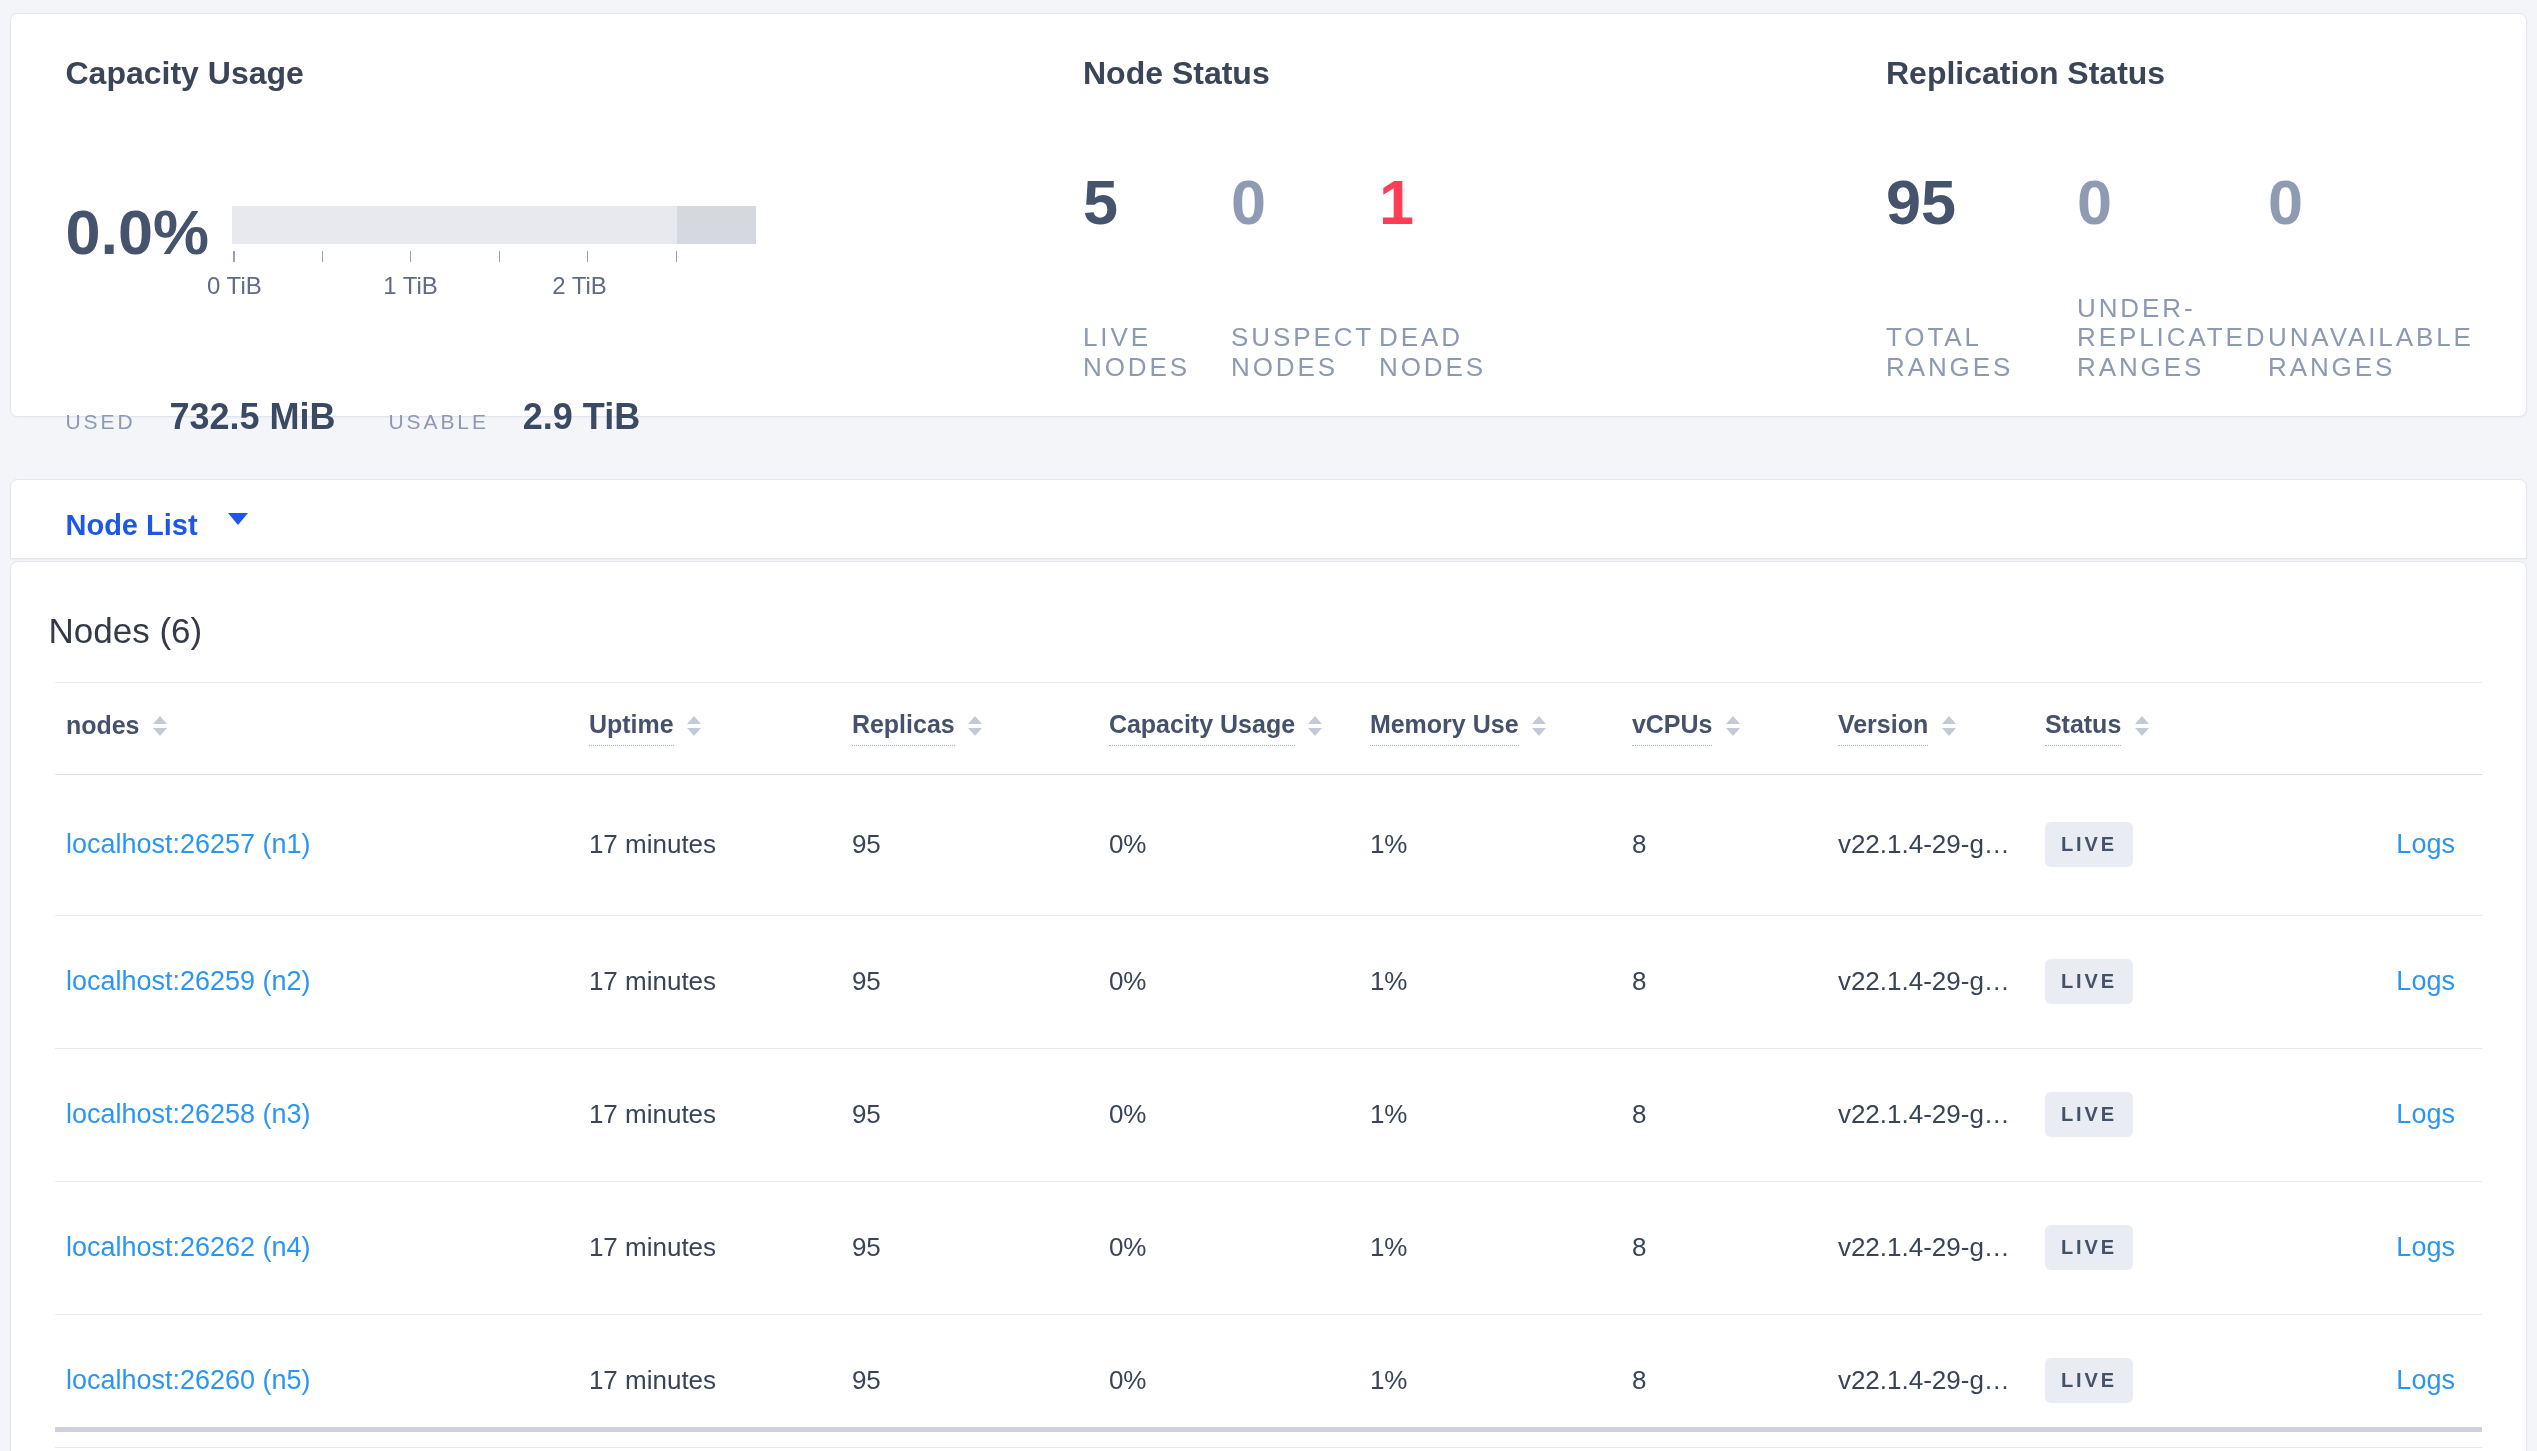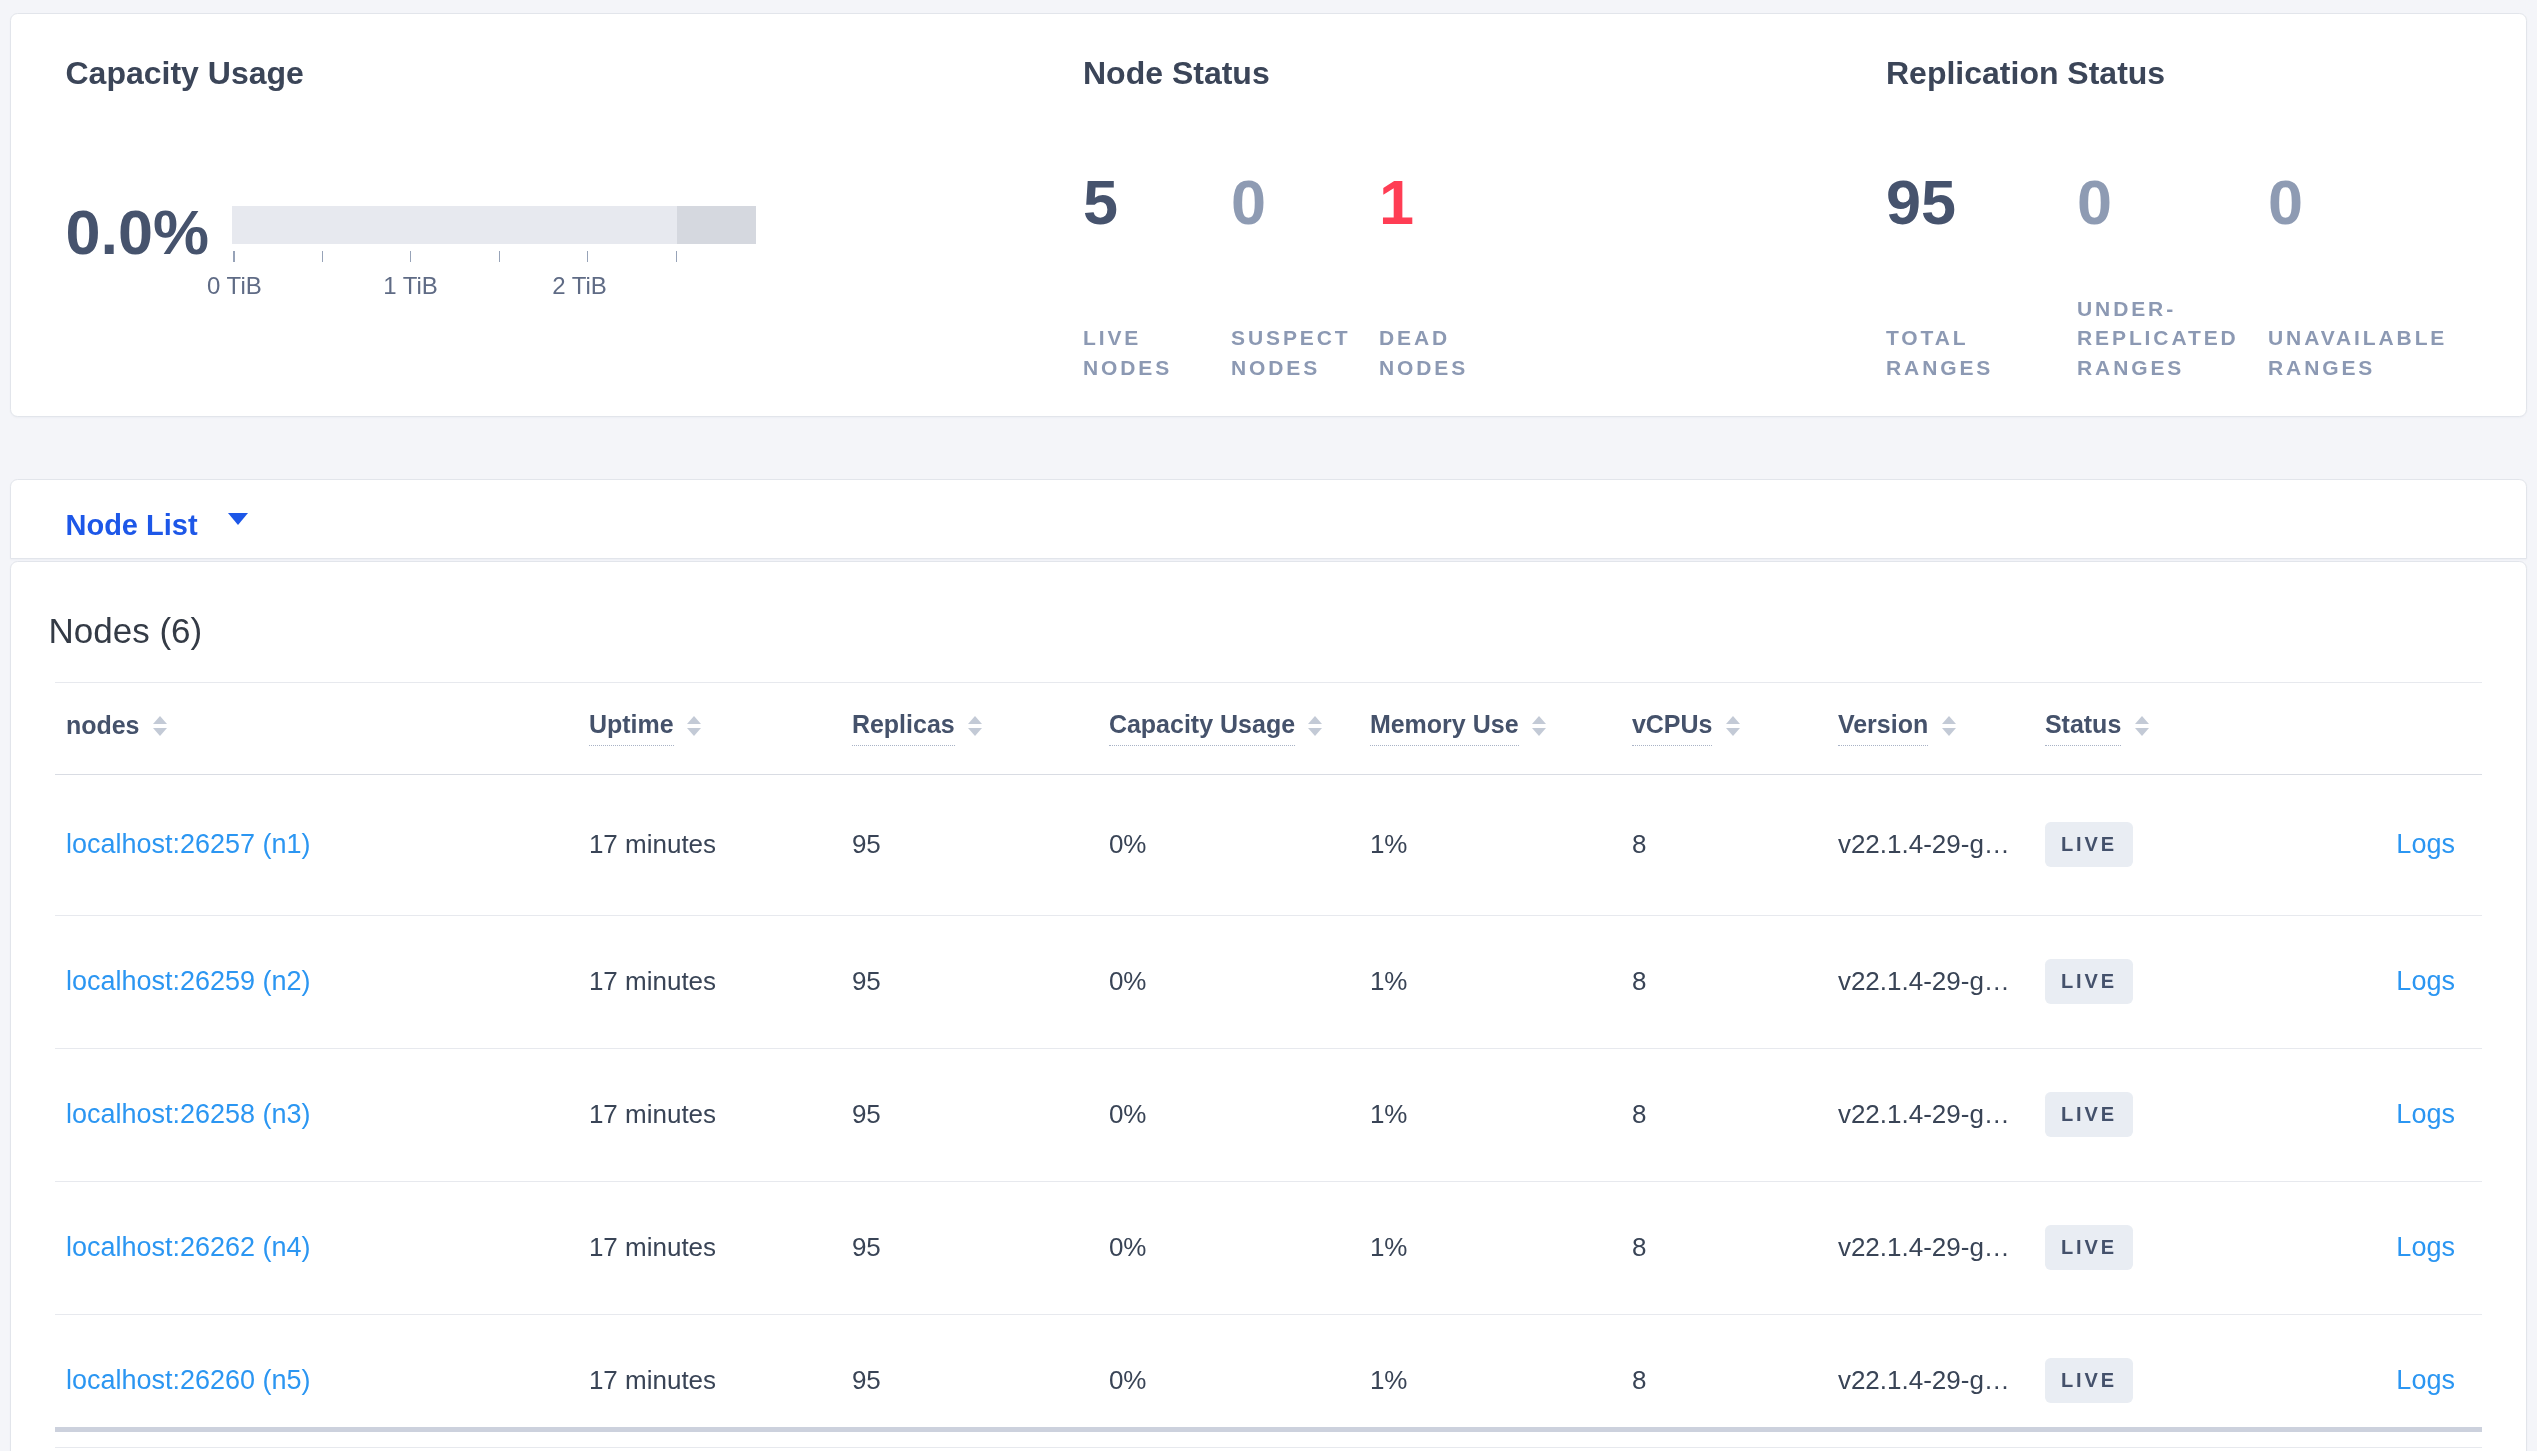--- a/index.html
+++ b/index.html
@@ -48,21 +48,21 @@
   .cap-stats{ display:flex; align-items:baseline; margin-top:95px; }
   .caps-label{ font-size:21px; letter-spacing:2.9px; color:var(--label-muted); font-weight:500; }
   .cap-stats .caps-label{ margin-right:34px; }
   .cap-value{ font-size:36px; font-weight:600; color:var(--stat-value); margin-right:53px; }
 
   .stat-row{ display:flex; margin-top:72px; }
   .stat-num{ font-size:63px; font-weight:600; line-height:72px; }
   .panel-nodes .stat-col{ width:148px; }
   .panel-repl .stat-col{ width:191px; }
   .stat-labels{ display:flex; align-items:flex-end; height:89px; margin-top:55px; }
-  .stat-label{ font-size:21px; letter-spacing:2.9px; line-height:29.5px; color:var(--label-muted); font-weight:700; }
+  .stat-label{ font-size:26px; letter-spacing:2.9px; line-height:29.5px; color:var(--label-muted); font-weight:400; }
   .c-dark{ color:var(--num-dark); } .c-muted{ color:var(--num-muted); } .c-red{ color:var(--num-red); }
 
   
   .nodelist-bar{ top:479px; height:80px; border-radius:7.6px 7.6px 0 0; display:flex; align-items:center; padding-left:55px; cursor:pointer; }
   .nodelist-label{ color:var(--nodelist-blue); font-size:29px; font-weight:600;margin-top:12px; }
   .caret-down{ width:0; height:0; margin-left:30.5px; border-left:10.5px solid transparent; border-right:10.5px solid transparent; border-top:12.4px solid var(--nodelist-blue); }
 
   
   .nodes-card{ top:561px; height:891px; border-radius:7.6px 7.6px 0 0; overflow:hidden; }
   .nodes-title{ font-size:35px; font-weight:400; color:#343b46; margin:49px 0 0 38px; }
@@ -116,20 +116,26 @@
             <i style="left:355px"></i>
             <i style="left:444px"></i>
         </div>
         <div class="gauge-tick-labels">
           <span style="left:2.9px">0 TiB</span>
           <span style="left:179px">1 TiB</span>
           <span style="left:348px">2 TiB</span>
         </div>
       </div>
     </div>
+    <div class="cap-stats">
+      <span class="caps-label">USED</span>
+      <span class="cap-value">732.5 MiB</span>
+      <span class="caps-label">USABLE</span>
+      <span class="cap-value">2.9 TiB</span>
+    </div>
   </div>
 
   <div class="panel panel-nodes">
     <div class="panel-title">Node Status</div>
     <div class="stat-row">
       <div class="stat-col stat-num c-dark">5</div>
       <div class="stat-col stat-num c-muted">0</div>
       <div class="stat-col stat-num c-red">1</div>
     </div>
     <div class="stat-labels">

